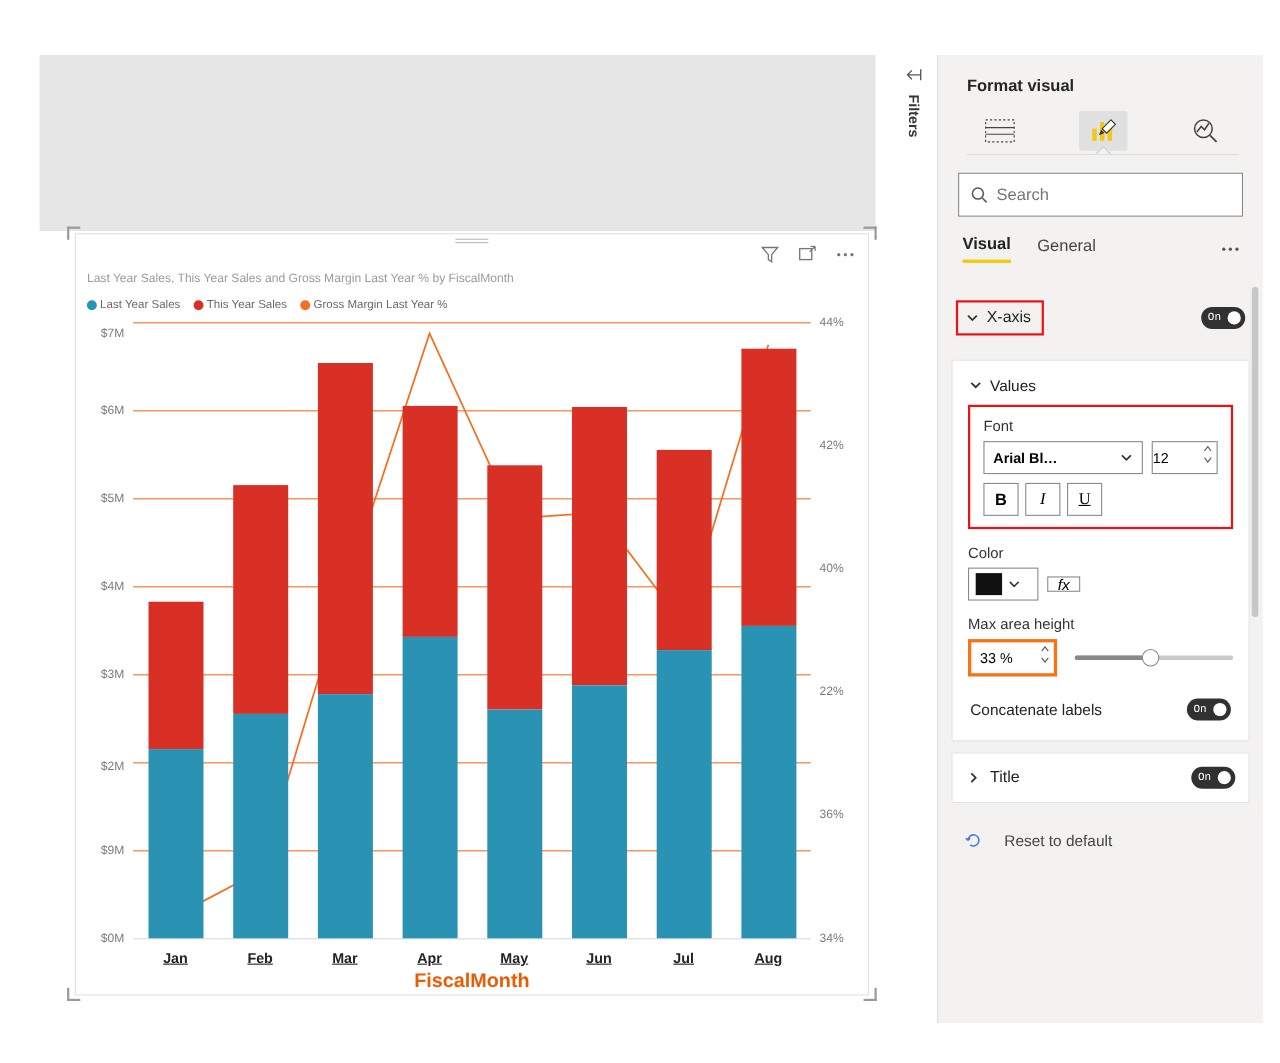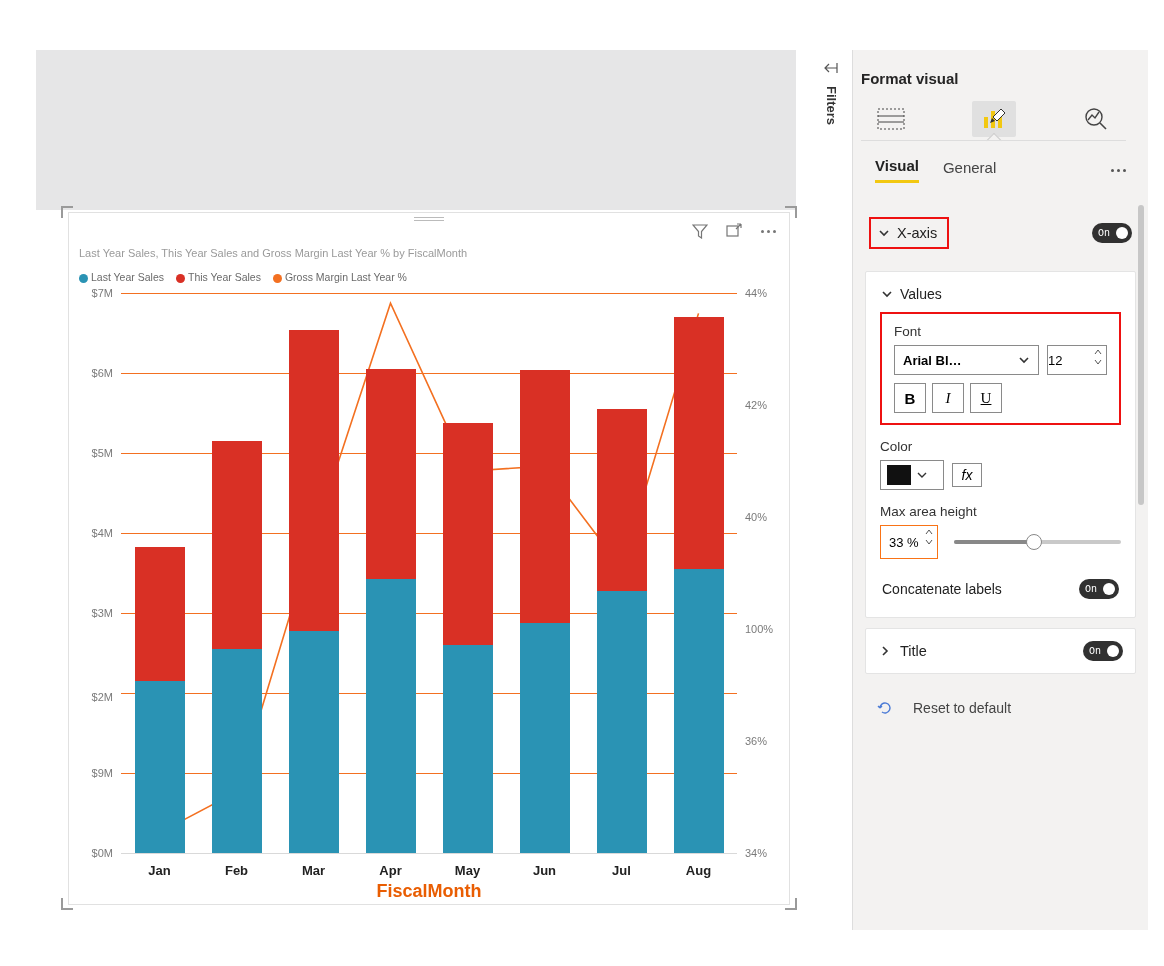--- a/index.html
+++ b/index.html
@@ -37,33 +37,33 @@
 .ylabel { position: absolute; font-size: 11px; color: #7a7a7a; right: 6px; transform: translateY(-50%); }
 .ylabel-r { left: 6px; right: auto; }
 
 .chart-body { position: absolute; left: 42px; right: 42px; top: 0; bottom: 0; }
 .grid-line { position: absolute; left: 0; right: 0; height: 1px; background: #d9d9d9; }
 .grid-bold { background: #f37021; }
 .bars { position: absolute; left: 0; right: 0; top: 0; bottom: 0; display: flex; align-items: flex-end; justify-content: space-around; }
 .bar-col { width: 50px; height: 100%; position: relative; display: flex; flex-direction: column; justify-content: flex-end; }
 .bar-seg { width: 100%; }
 .xlabels { position: absolute; left: 42px; right: 42px; bottom: -24px; display: flex; justify-content: space-around; }
-.xlabel { width: 50px; text-align: center; font: bold 13px "Arial Black", Arial; color: #222; }
+.xlabel { width: 50px; text-align: center; font: bold 13px "Arial Black", Arial; color: #222; text-decoration: underline; }
 .xaxis-title { position: absolute; left: 0; right: 0; bottom: -48px; text-align: center; font: bold 18px "Arial Black", Arial; color: #e95d02; }
 
 svg.line-overlay { position: absolute; left: 0; top: 0; width: 100%; height: 100%; pointer-events: none; }
 
 
 .filters-tab { position: absolute; left: 816px; top: 50px; width: 30px; height: 120px; display: flex; flex-direction: column; align-items: center; gap: 10px; padding-top: 10px; }
 .filters-tab .fticon { width: 16px; height: 16px; }
 .filters-label { writing-mode: vertical-rl; font-size: 13px; color: #333; font-weight: 600; }
 
 
 .right-pane { position: absolute; left: 852px; top: 50px; width: 296px; height: 880px; background: #f3f2f1; border-left: 1px solid #ddd; display: flex; flex-direction: column; }
-.pane-header { padding: 20px 22px 0 8px; }
+.pane-header { padding: 20px 22px 0 26px; }
 .pane-title { font-size: 15px; font-weight: 600; color: #252525; margin-bottom: 14px; }
 .mode-tabs { display: flex; align-items: center; justify-content: space-between; padding: 0 8px; margin-bottom: 20px; position: relative; }
 .mode-btn { width: 44px; height: 36px; display: flex; align-items: center; justify-content: center; position: relative; }
 .mode-btn.active { background: #e0e0e0; border-radius: 2px; }
 .mode-btn.active::after { content: ""; position: absolute; bottom: -9px; left: 50%; transform: translateX(-50%) rotate(45deg); width: 10px; height: 10px; background: #f3f2f1; border-left: 1px solid #ccc; border-top: 1px solid #ccc; }
 .mode-divider { position: absolute; left: 0; right: 0; bottom: -4px; height: 1px; background: #ddd; }
 
 .search-row { padding: 0 18px; margin-bottom: 16px; }
 .search-box { width: 100%; height: 40px; border: 1px solid #8a8a8a; background: #fff; display: flex; align-items: center; padding: 0 10px; gap: 8px; }
 .search-input { border: none; outline: none; flex: 1; font-size: 15px; color: #666; }
@@ -102,24 +102,24 @@
 .spin-arrows svg { width: 8px; height: 8px; }
 .biu-row { display: flex; gap: 6px; }
 .biu { width: 32px; height: 30px; border: 1px solid #8a8a8a; display: flex; align-items: center; justify-content: center; font-size: 15px; font-family: "Times New Roman", serif; }
 .biu.b { font-weight: 900; font-family: Arial; }
 .biu.i { font-style: italic; }
 .biu.u { text-decoration: underline; }
 
 .color-row { display: flex; gap: 8px; align-items: center; margin-bottom: 14px; margin-top: 6px; }
 .color-picker { width: 64px; height: 30px; border: 1px solid #8a8a8a; display: flex; align-items: center; padding: 0 6px; gap: 6px; }
 .swatch { width: 24px; height: 20px; background: #111; }
-.fx-btn { width: 30px; height: 24px; border: 1px solid #8a8a8a; display: flex; align-items: center; justify-content: center; font-style: italic; font-size: 14px; }
+.fx-btn { width: 30px; height: 14px; border: 1px solid #8a8a8a; display: flex; align-items: center; justify-content: center; font-style: italic; font-size: 14px; }
 
 .max-row { display: flex; gap: 16px; align-items: center; margin-bottom: 16px; margin-top: 6px; }
-.pct-box { width: 58px; height: 34px; border: 1px solid #f97316; display: flex; align-items: center; padding-left: 8px; font-size: 13px; position: relative; }
+.pct-box { width: 81px; height: 34px; border: 3px solid #f97316; display: flex; align-items: center; padding-left: 8px; font-size: 13px; position: relative; }
 .slider { flex: 1; height: 4px; background: #c9c9c9; position: relative; border-radius: 2px; }
 .slider .filled { position: absolute; left: 0; top: 0; bottom: 0; width: 48%; background: #888; border-radius: 2px; }
 .slider .thumb { position: absolute; left: 48%; top: 50%; transform: translate(-50%, -50%); width: 16px; height: 16px; border: 1px solid #888; border-radius: 50%; background: #fff; }
 
 .concat-row { display: flex; align-items: center; justify-content: space-between; padding: 4px 2px 4px 2px; font-size: 14px; color: #222; }
 
 .reset-row { display: flex; align-items: center; gap: 20px; padding: 16px 12px; font-size: 14px; color: #444; }
 </style>
 </head>
 <body>
@@ -164,26 +164,26 @@
 
     <div class="plot">
       <div class="yaxis-left" id="yaxis-left">
           <div class="ylabel" style="top: 560px;">$0M</div>
           <div class="ylabel" style="top: 480px;">$9M</div>
           <div class="ylabel" style="top: 404px;">$2M</div>
           <div class="ylabel" style="top: 320px;">$3M</div>
           <div class="ylabel" style="top: 240px;">$4M</div>
           <div class="ylabel" style="top: 160px;">$5M</div>
           <div class="ylabel" style="top: 80px;">$6M</div>
-          <div class="ylabel" style="top: 0px; padding-left: 18px;">$7M</div>
+          <div class="ylabel" style="top: 10px; padding-left: 18px;">$7M</div>
         </div>
       <div class="yaxis-right" id="yaxis-right">
           <div class="ylabel ylabel-r" style="top: 560px;">34%</div>
           <div class="ylabel ylabel-r" style="top: 448px;">36%</div>
-          <div class="ylabel ylabel-r" style="top: 336px;">100%</div>
+          <div class="ylabel ylabel-r" style="top: 336px;">22%</div>
           <div class="ylabel ylabel-r" style="top: 224px;">40%</div>
           <div class="ylabel ylabel-r" style="top: 112px;">42%</div>
           <div class="ylabel ylabel-r" style="top: 0px;">44%</div>
         </div>
       <div class="chart-body" id="chart-body" style="height: 560px;">
         <svg class="line-overlay" id="line-svg" preserveAspectRatio="none" viewBox="0 0 618 560">
             <path d="M38.625 539.6363636363637 L115.875 498.90909090909076 L193.125 244.3636363636362 L270.375 10.18181818181831 L347.625 178.18181818181822 L424.875 173.09090909090904 L502.125 274.9090909090908 L579.375 20.36363636363631 " fill="none" stroke="#f37021" stroke-width="1.6"></path>
           </svg>
       <div class="grid-line" style="top: 560px;"></div>
           <div class="grid-line grid-bold" style="top: 480px;"></div>
@@ -276,20 +276,29 @@
         <svg width="24" height="24" viewBox="0 0 24 24">
             <circle cx="10" cy="10" r="8" fill="none" stroke="#444" stroke-width="1.4"></circle>
             <path d="M4 13l4-5 3 3 4-6" fill="none" stroke="#444" stroke-width="1.4"></path>
             <line x1="16" y1="16" x2="22" y2="22" stroke="#444" stroke-width="1.6"></line>
           </svg>
       </div>
       <div class="mode-divider"></div>
     </div>
   </div>
 
+  <div class="search-row">
+    <div class="search-box">
+      <svg width="16" height="16" viewBox="0 0 16 16">
+          <circle cx="7" cy="7" r="5" fill="none" stroke="#555" stroke-width="1.4"></circle>
+          <line x1="11" y1="11" x2="15" y2="15" stroke="#555" stroke-width="1.4"></line>
+        </svg>
+      <input class="search-input" placeholder="Search" style="">
+    </div>
+  </div>
 
   <div class="subtabs">
     <div class="subtab active">Visual</div>
     <div class="subtab">General</div>
     <div class="subtab-dots">
         <span></span>
         <span></span>
         <span></span>
       </div>
   </div>

